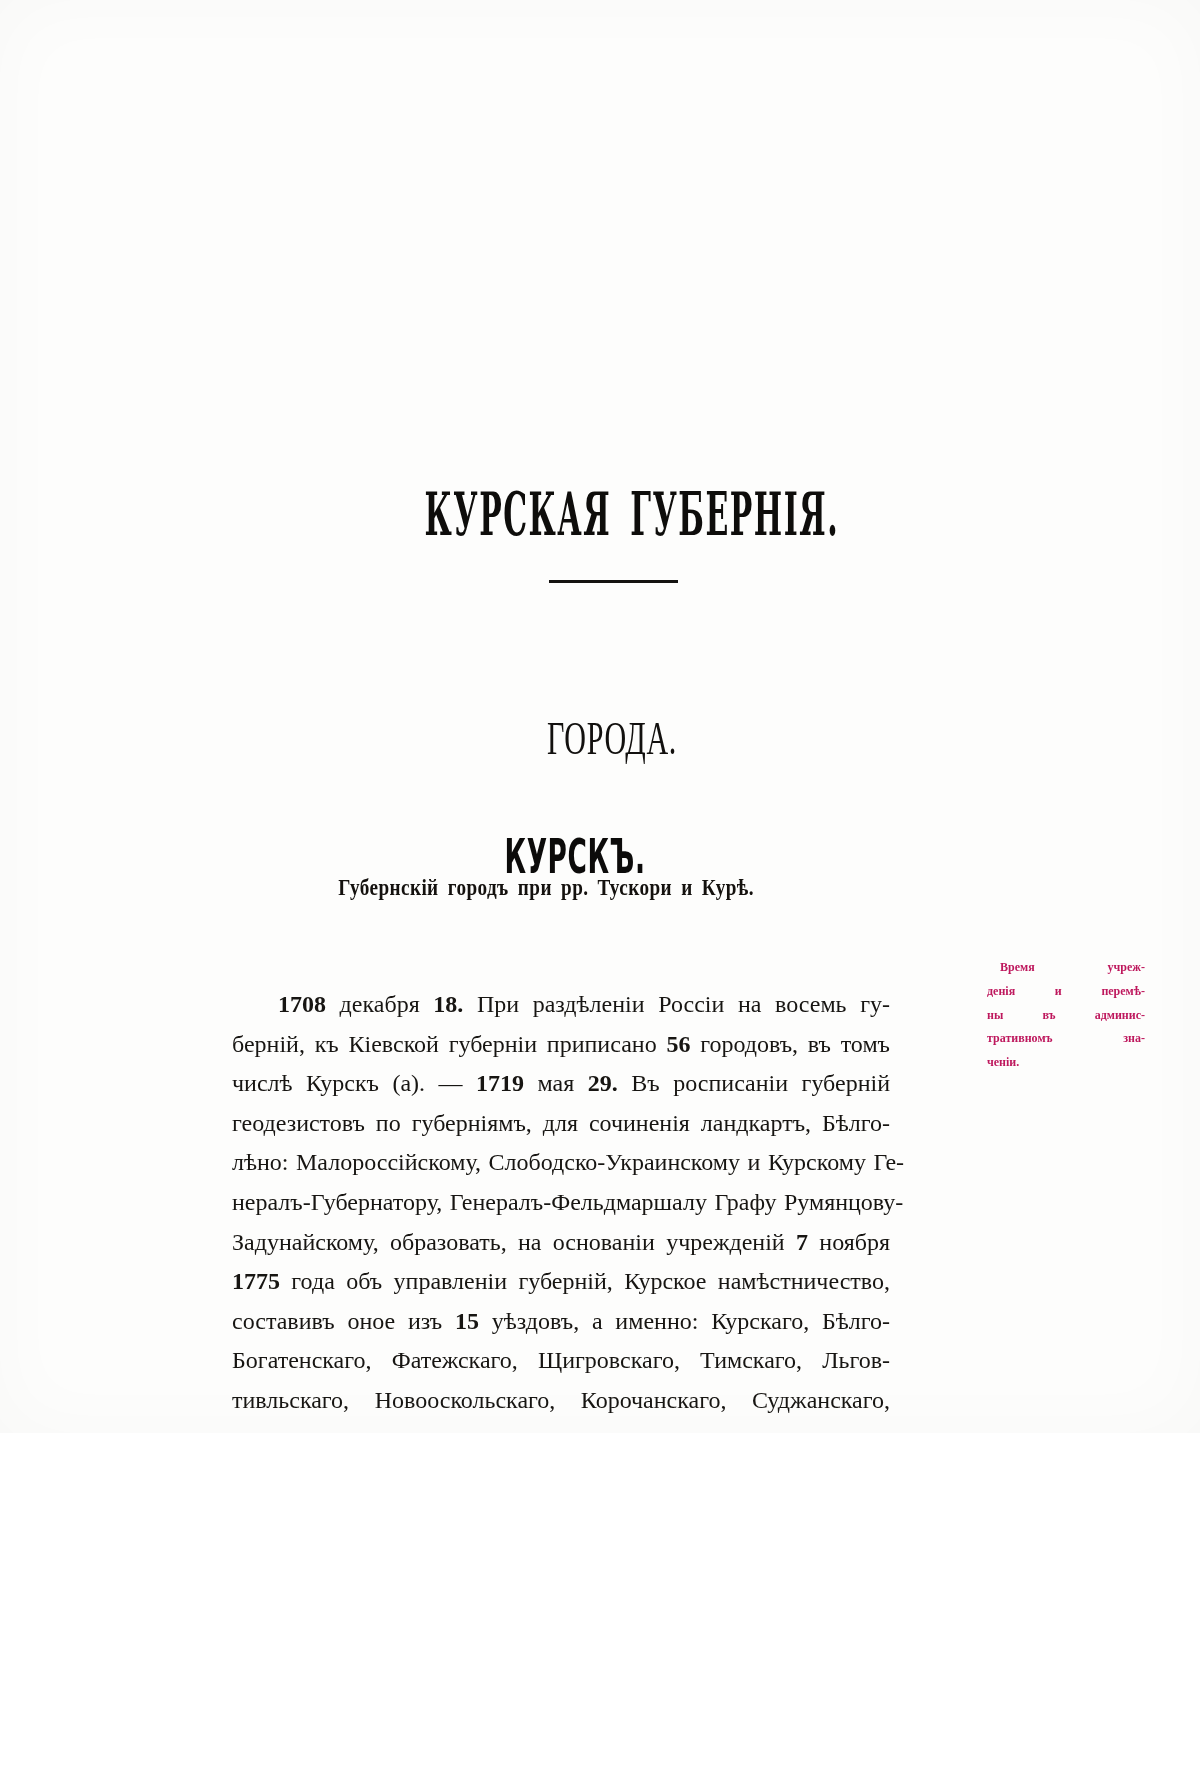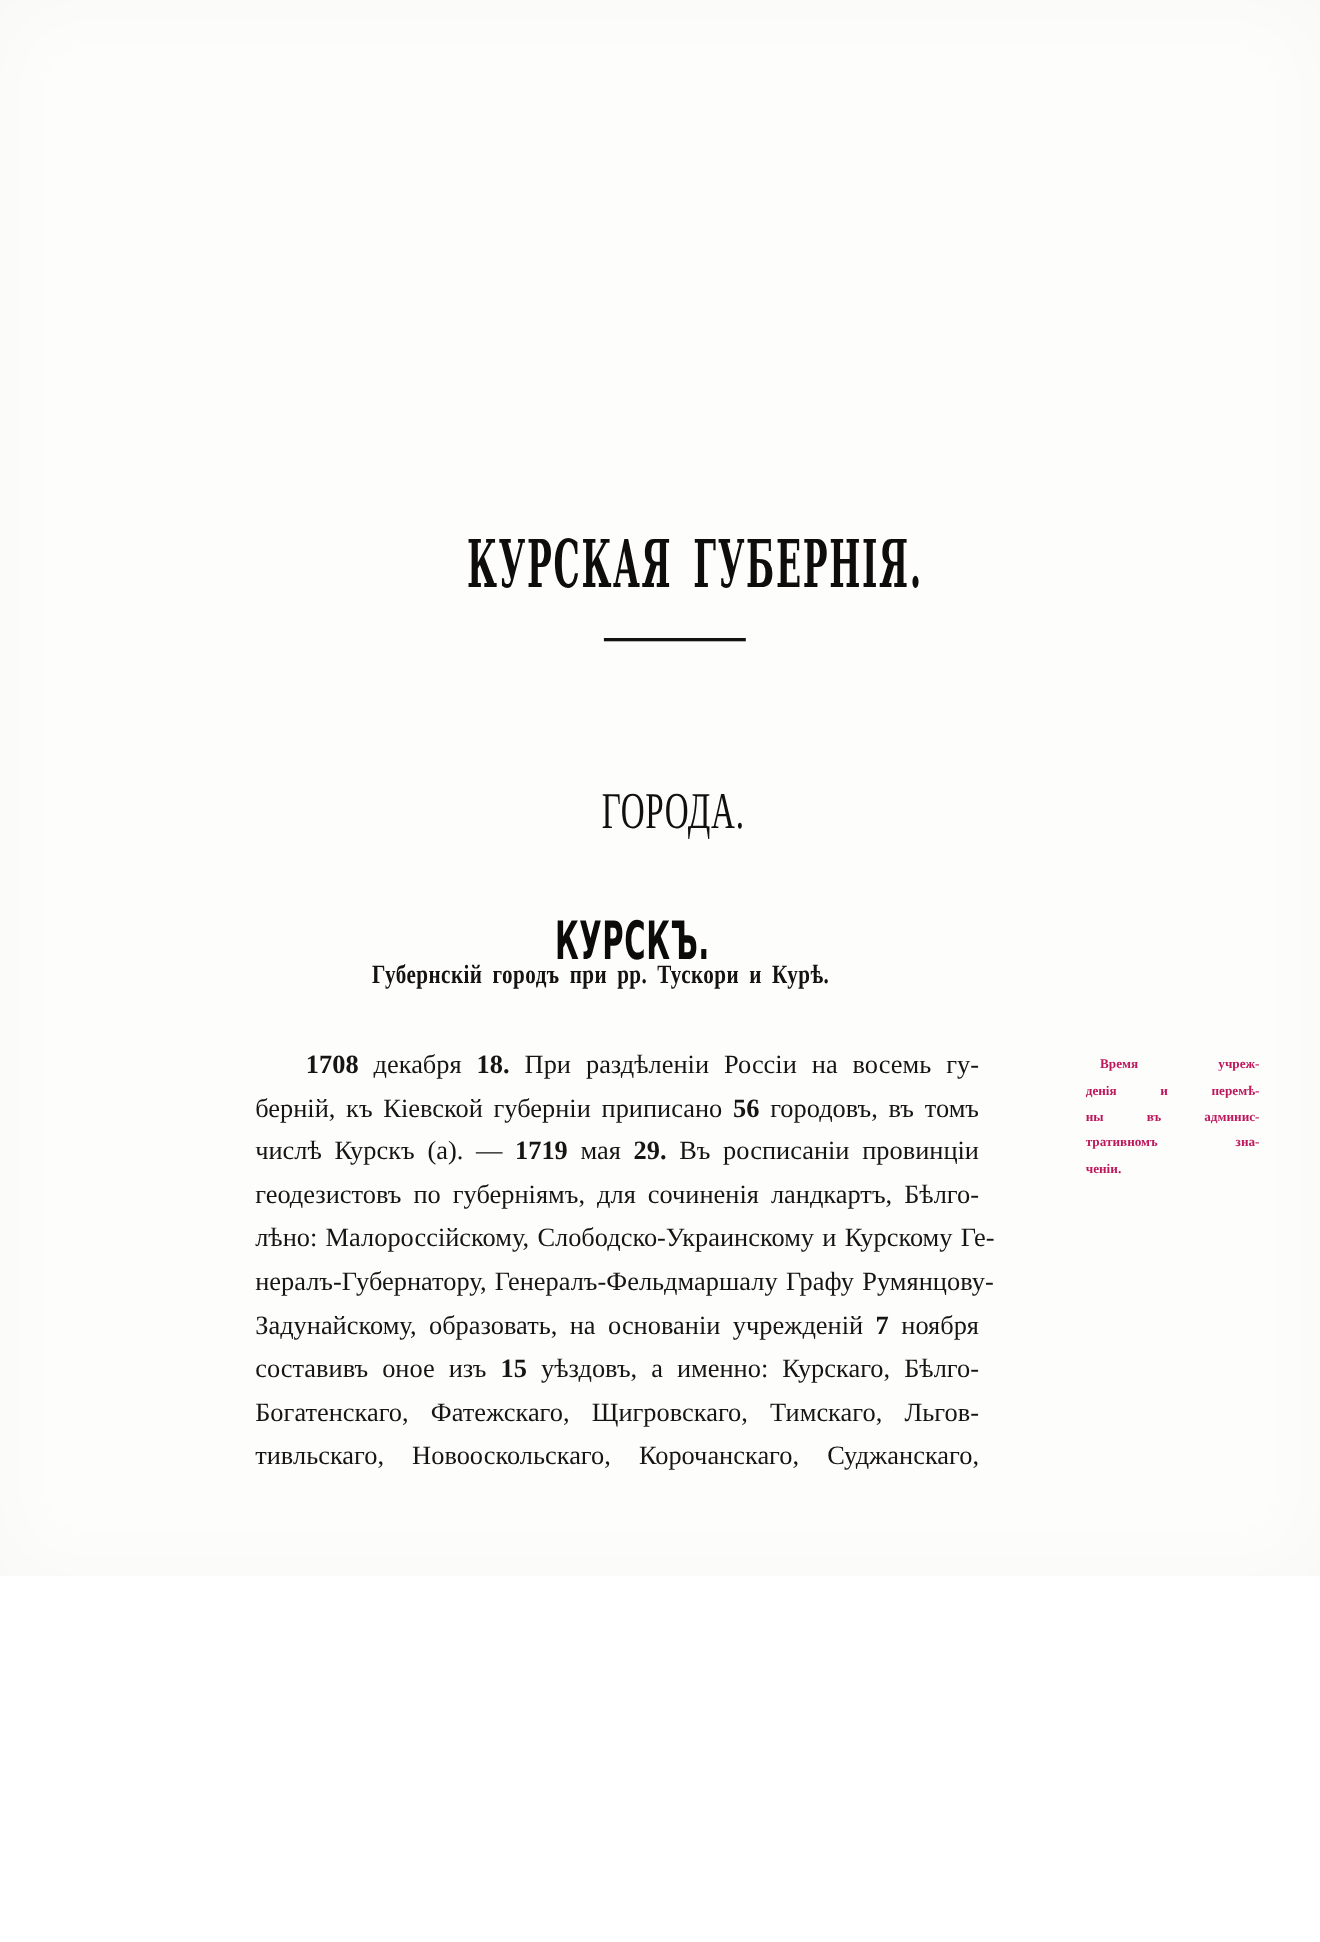--- a/index.html
+++ b/index.html
@@ -89,21 +89,21 @@
     font-size: 24px;
   }
   .body-text .line {
     height: 39.6px;
     line-height: 39.6px;
     white-space: nowrap;
     text-align: justify;
     text-align-last: justify;
     word-spacing: 1.5px;
   }
-  .body-text .line.indent { text-indent: 46px; }
+  .body-text .line.indent { text-indent: 46px; margin-top: 36px; }
   .num { font-weight: bold; }
 
   .margin-note {
     position: absolute;
     top: 956px; left: 987px; width: 158px;
     font-size: 12px;
     font-weight: bold;
     color: #be185d;
   }
   .margin-note .note-line {
@@ -147,25 +147,26 @@
 
   <h2 class="section-heading">ГОРОДА.</h2>
 
   <h3 class="city-heading">КУРСКЪ.</h3>
 
   <div class="subtitle">Губернскій городъ при рр. Тускори и Курѣ.</div>
 
   <div class="body-text" id="bodyText">
       <div class="line indent"><span class="num">1708</span><span> декабря </span><span class="num">18.</span><span> При раздѣленіи Россіи на восемь гу-</span></div>
       <div class="line"><span>берній, къ Кіевской губерніи приписано </span><span class="num">56</span><span> городовъ, въ томъ</span></div>
-      <div class="line"><span>числѣ Курскъ (а). — </span><span class="num">1719</span><span> мая </span><span class="num">29.</span><span> Въ росписаніи провинціи</span></div>
+      <div class="line"><span>числѣ Курскъ (а). — </span><span class="num">1719</span><span> мая </span><span class="num">29.</span><span> Въ росписаніи губерній</span></div>
       <div class="line"><span>геодезистовъ по губерніямъ, для сочиненія ландкартъ, Бѣлго-</span></div>
       <div class="line"><span>лѣно: Малороссійскому, Слободско-Украинскому и Курскому Ге-</span></div>
       <div class="line"><span>нералъ-Губернатору, Генералъ-Фельдмаршалу Графу Румянцову-</span></div>
       <div class="line"><span>Задунайскому, образовать, на основаніи учрежденій </span><span class="num">7</span><span> ноября</span></div>
+      <div class="line"><span class="num">1775</span><span> года объ управленіи губерній, Курское намѣстничество,</span></div>
       <div class="line"><span>составивъ оное изъ </span><span class="num">15</span><span> уѣздовъ, а именно: Курскаго, Бѣлго-</span></div>
       <div class="line"><span>Богатенскаго, Фатежскаго, Щигровскаго, Тимскаго, Льгов-</span></div>
       <div class="line"><span>тивльскаго, Новооскольскаго, Корочанскаго, Суджанскаго,</span></div>
     </div>
 
   <aside class="margin-note" id="marginNote">
       <div class="note-line first">Время учреж-</div>
       <div class="note-line">денія и перемѣ-</div>
       <div class="note-line">ны въ админис-</div>
       <div class="note-line">тративномъ зна-</div>

